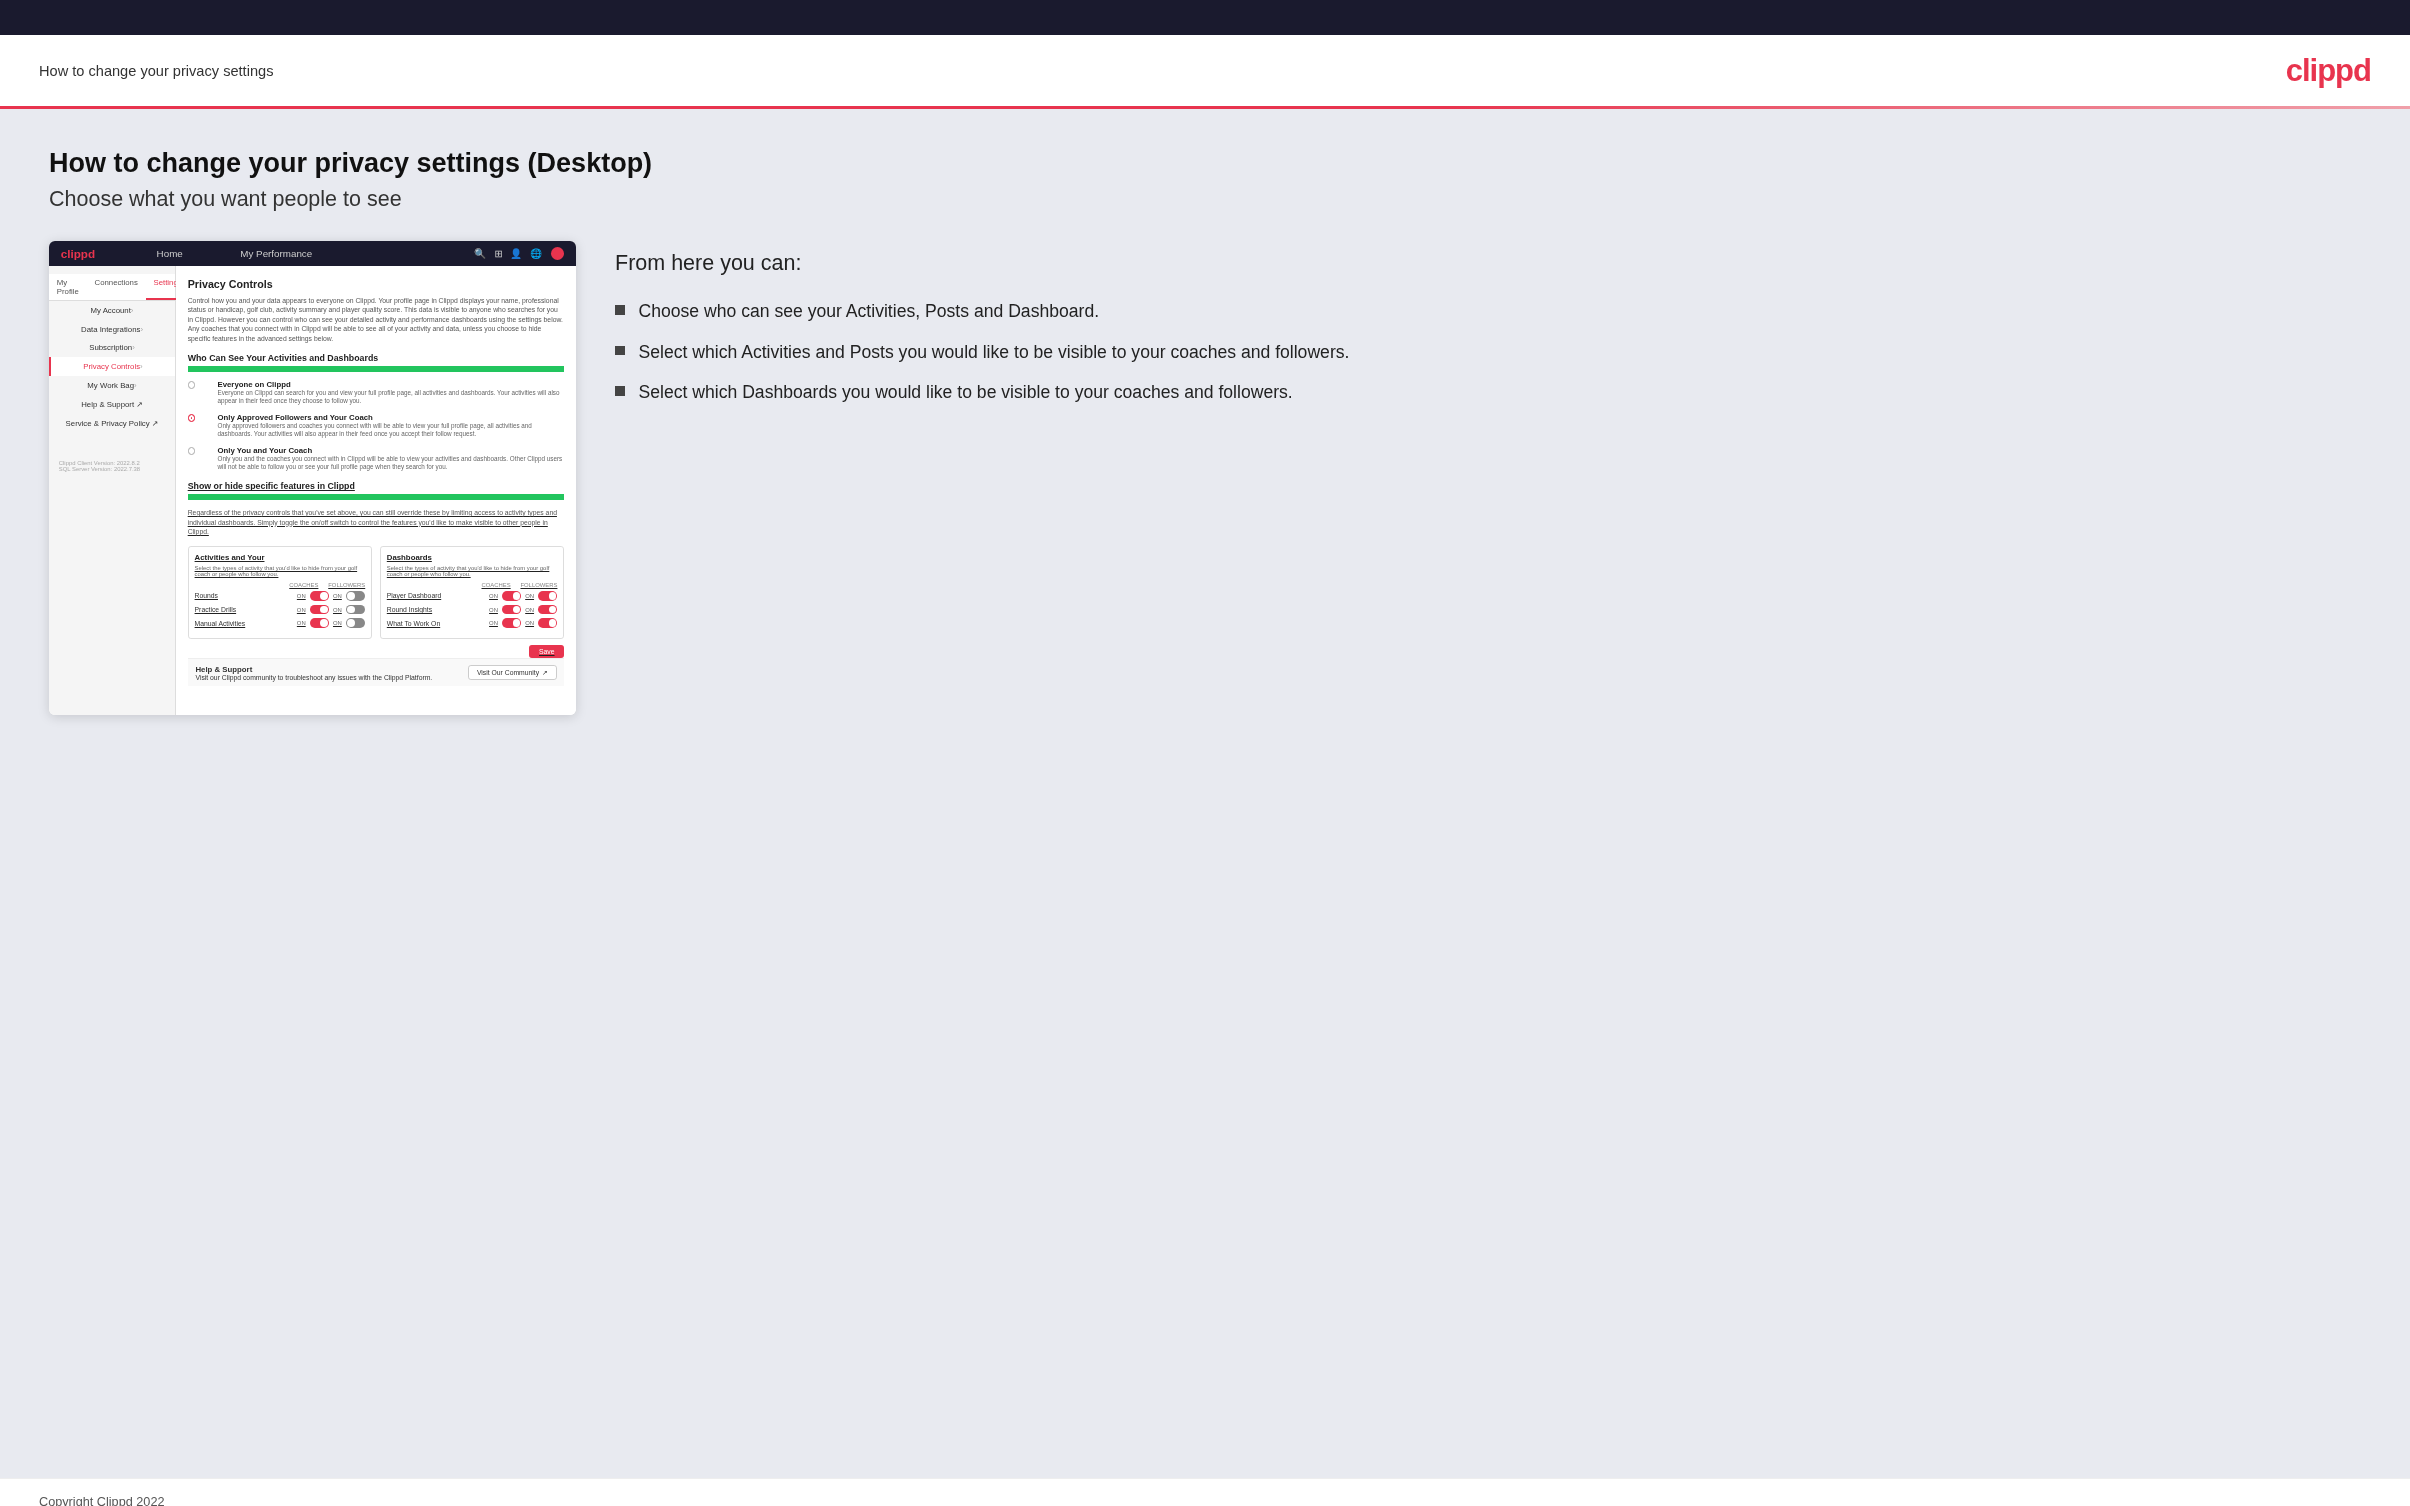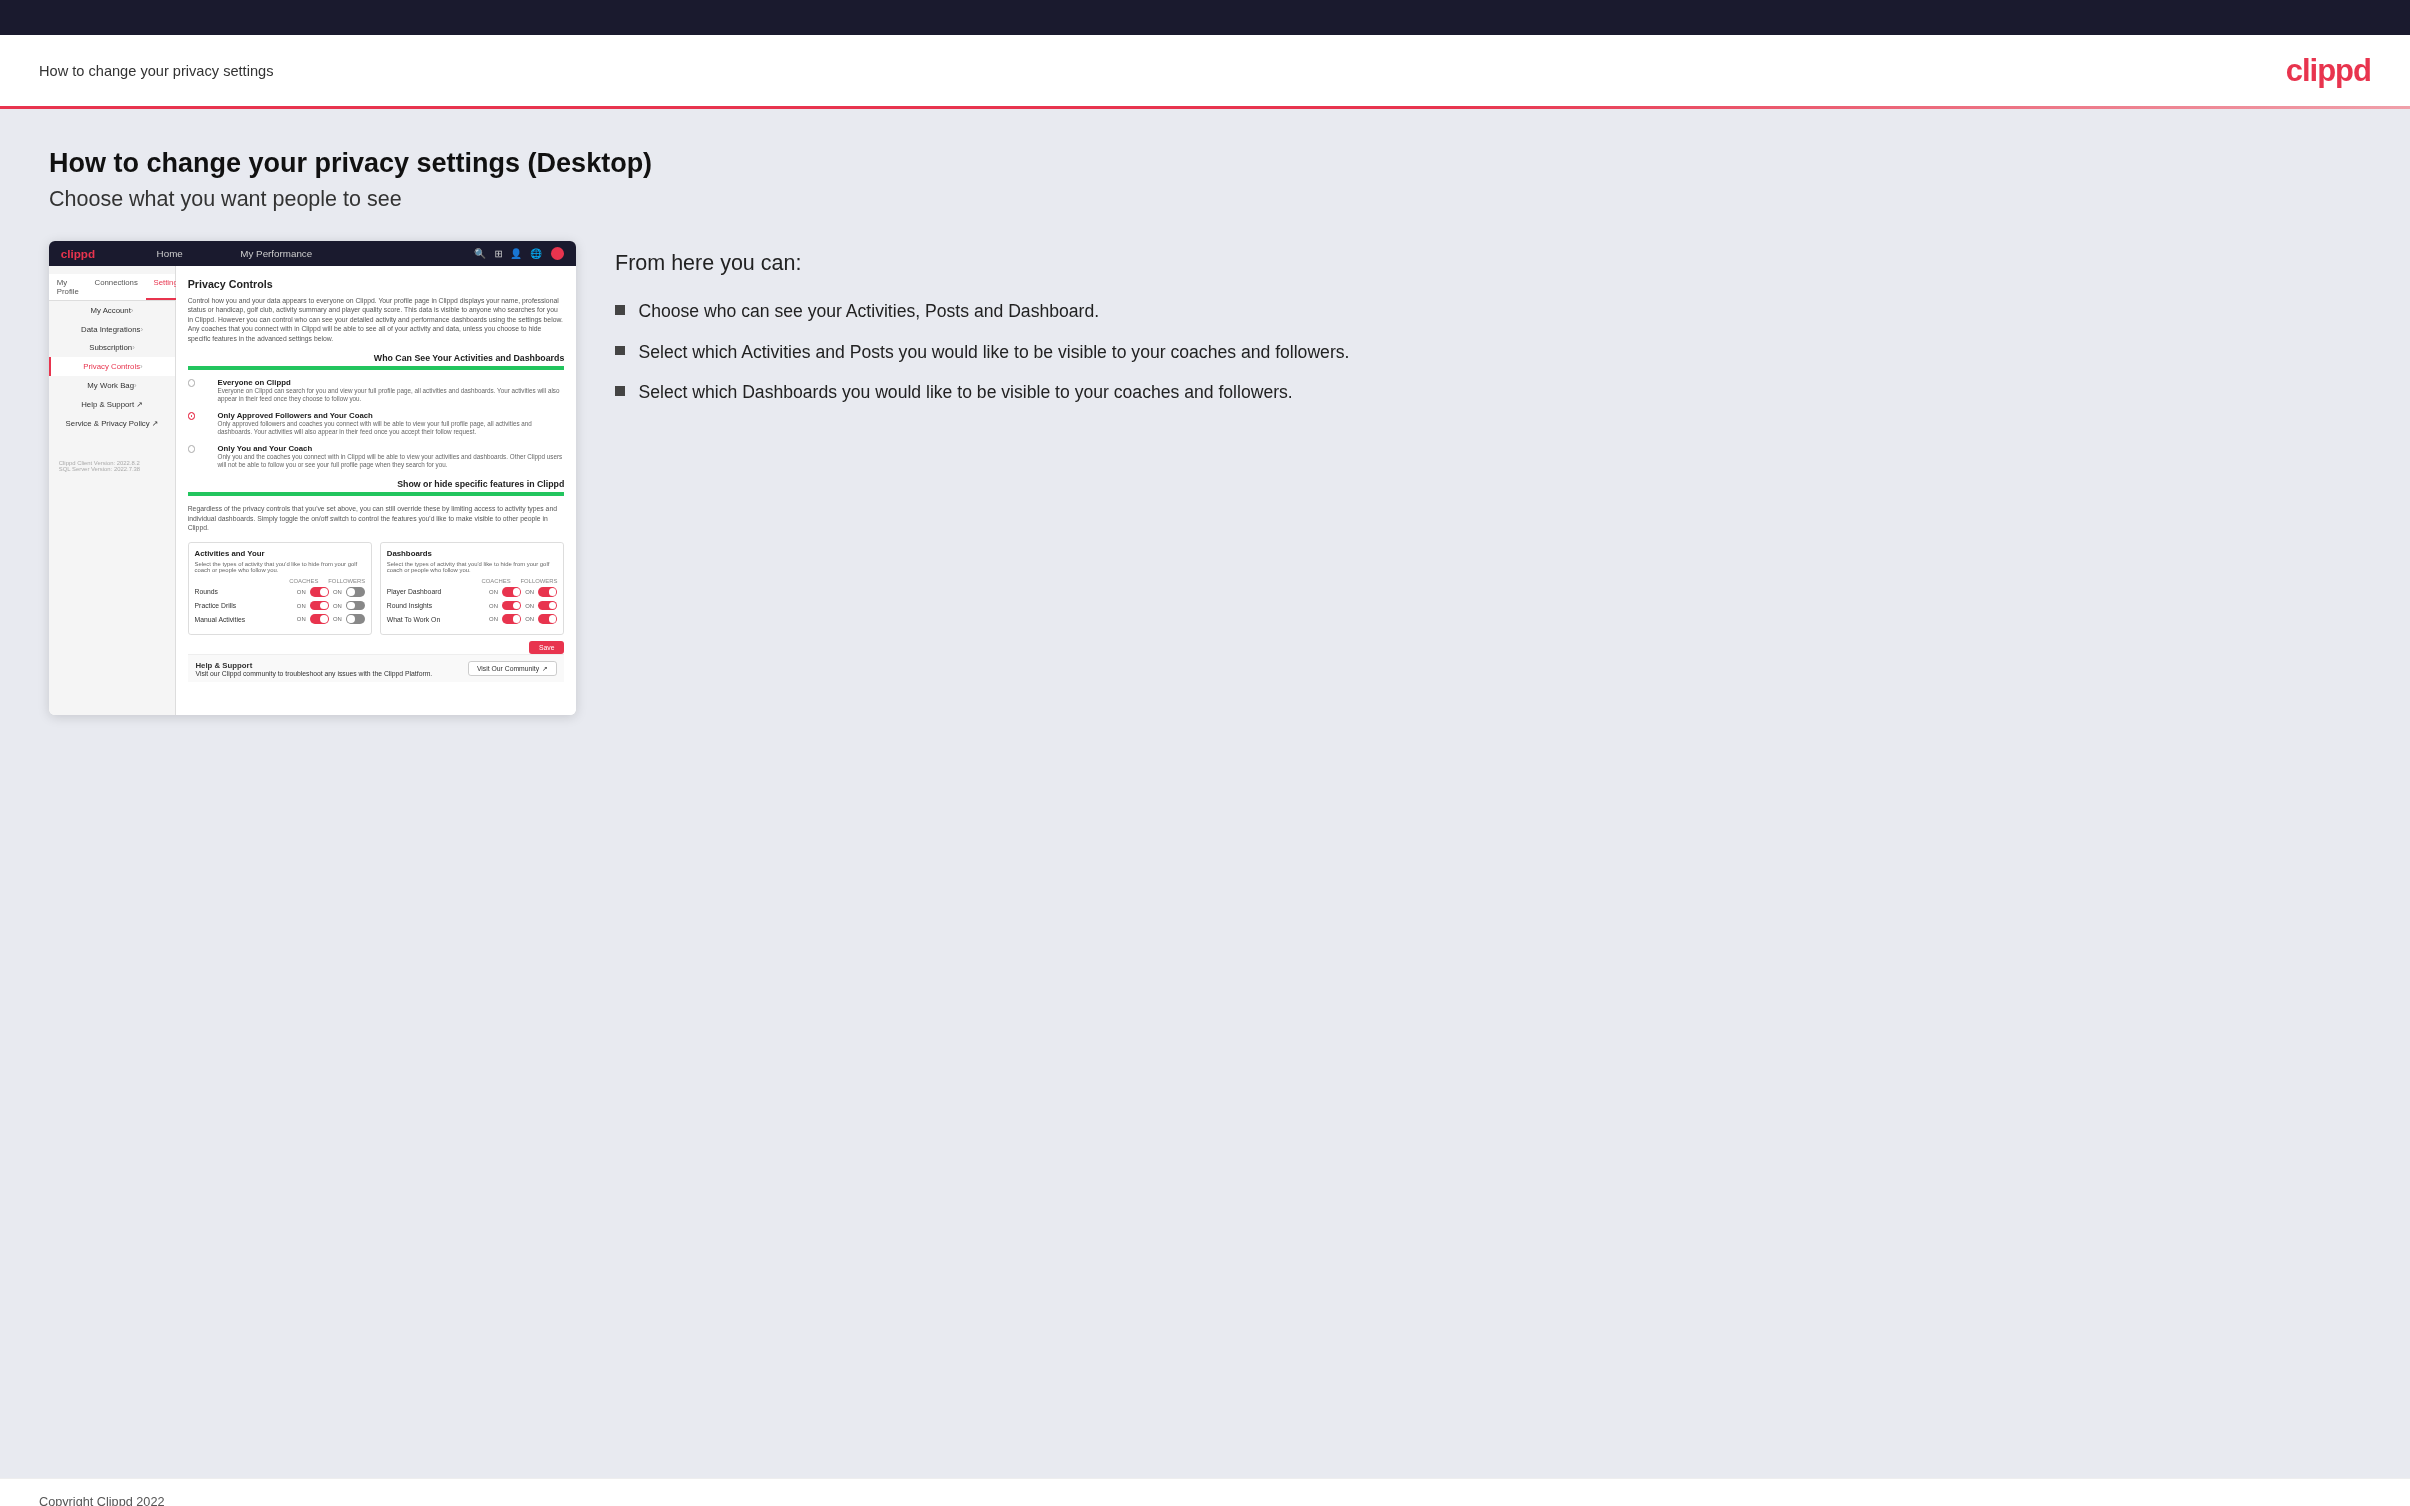--- a/index.html
+++ b/index.html
@@ -185,23 +185,22 @@
       color: #555;
       line-height: 1.4;
       margin-bottom: 9.8px;
     }
 
     .section-heading {
       font-size: 8.8px;
       font-weight: bold;
       color: #222;
       margin-bottom: 7.8px;
-      border-bottom: 4px solid #22c55e;
+      border-bottom: 6px solid #22c55e;
       padding-bottom: 2.9px;
-      text-align: right;
     }
 
     .radio-option {
       display: flex;
       align-items: flex-start;
       gap: 22px;
       margin-bottom: 7.8px;
     }
 
     .radio-circle {
@@ -226,20 +225,21 @@
     }
 
     .radio-desc {
       font-size: 6.3px;
       color: #666;
       line-height: 1.3;
     }
 
     .show-hide-section {
       margin-top: 9.8px;
+      text-decoration: underline;
     }
 
     .activities-dashboards {
       display: flex;
       gap: 7.8px;
       margin-top: 5.9px;
     }
 
     .act-box, .dash-box {
       flex: 1;

